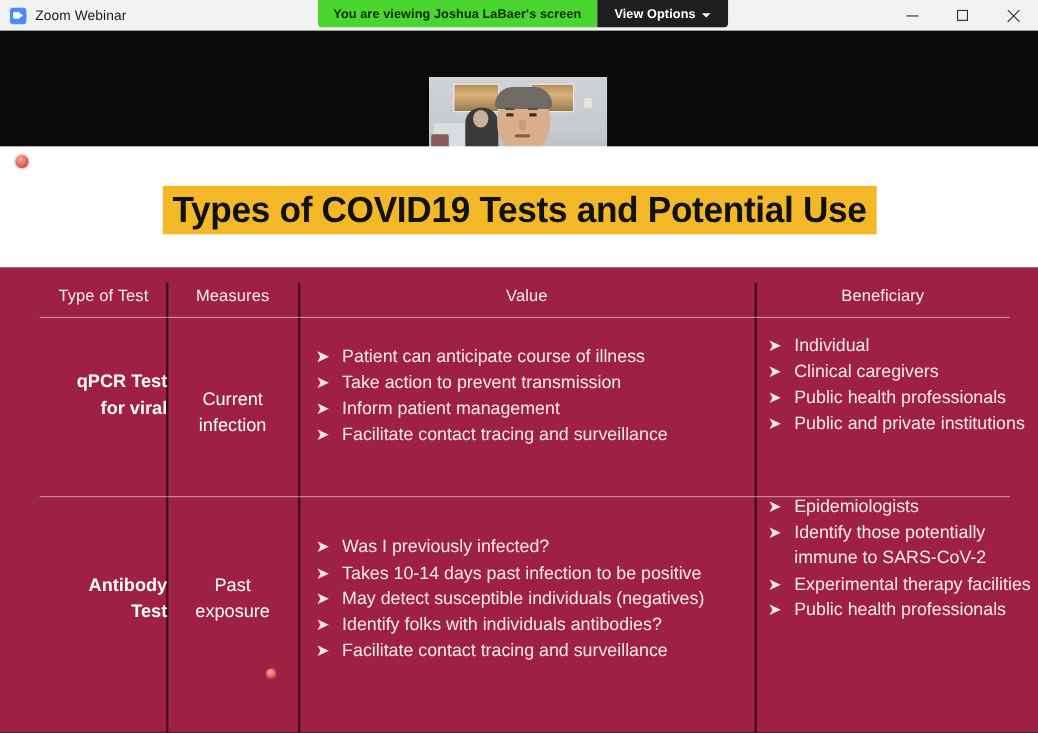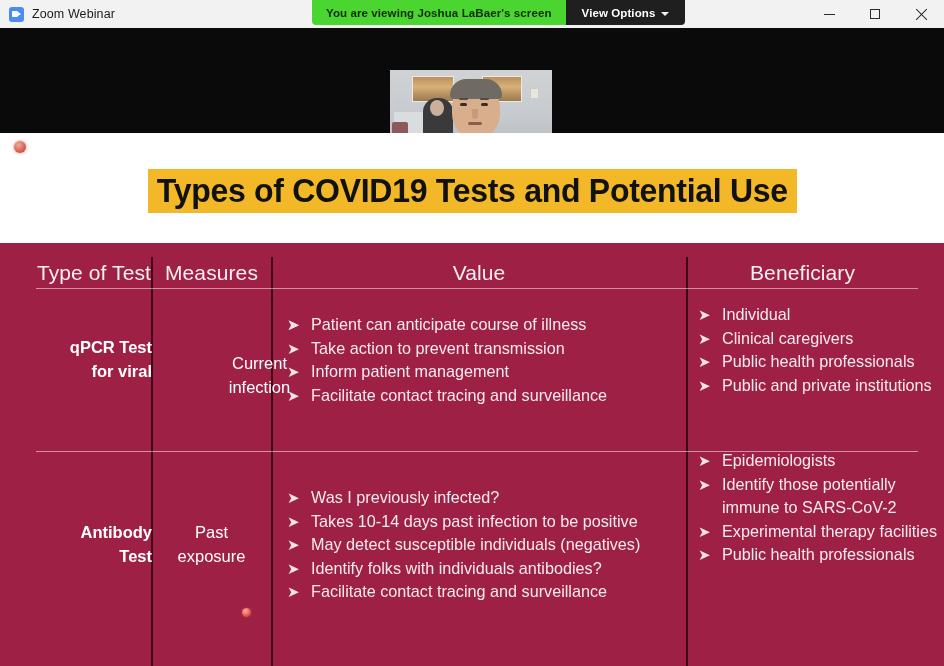--- a/index.html
+++ b/index.html
@@ -70,21 +70,21 @@
   .app-title {
     font-size: 12.5px;
     color: #1a1a1a;
     letter-spacing: 0.1px;
     white-space: nowrap;
   }
 
   
   .viewing-banner {
     position: absolute;
-    left: 312px;
+    left: 289px;
     top: 0px;
     height: 25px;
     display: flex;
     align-items: stretch;
     border-radius: 0 0 4px 4px;
     overflow: hidden;
     box-shadow: 0 0 0 0 rgba(0,0,0,0);
   }
   .viewing-green {
     background: #4ad530;
@@ -402,21 +402,21 @@
   }
   .h-head { top: 45px; }
   .h-row1 { top: 208px; }
 
   .cell {
     position: absolute;
     color: #ffffff;
   }
 
   .th {
-    font-size: 21px;
+    font-size: 15px;
     font-weight: normal;
     color: #f7eef1;
     text-align: center;
     letter-spacing: .1px;
   }
   .th-type  { left: 36px;  top: 18px; width: 116px; }
   .th-meas  { left: 152px; top: 18px; width: 119px; }
   .th-value { left: 272px; top: 18px; width: 414px; }
   .th-bene  { left: 687px; top: 18px; width: 231px; }
 
@@ -429,21 +429,21 @@
   }
   .rowsub {
     font-size: 16.5px;
     font-weight: normal;
     text-align: center;
     line-height: 24px;
     color: #ffffff;
   }
 
   .r1-type { left: 36px;  top: 92px;  width: 116px; }
-  .r1-meas { left: 152px; top: 108px; width: 119px; margin-left: 48px; }
+  .r1-meas { left: 152px; top: 108px; width: 119px; }
   .r2-type { left: 36px;  top: 277px; width: 116px; }
   .r2-meas { left: 152px; top: 277px; width: 119px; }
 
   ul.bul {
     list-style: none;
     margin: 0;
     padding: 0;
   }
   ul.bul li {
     position: relative;

